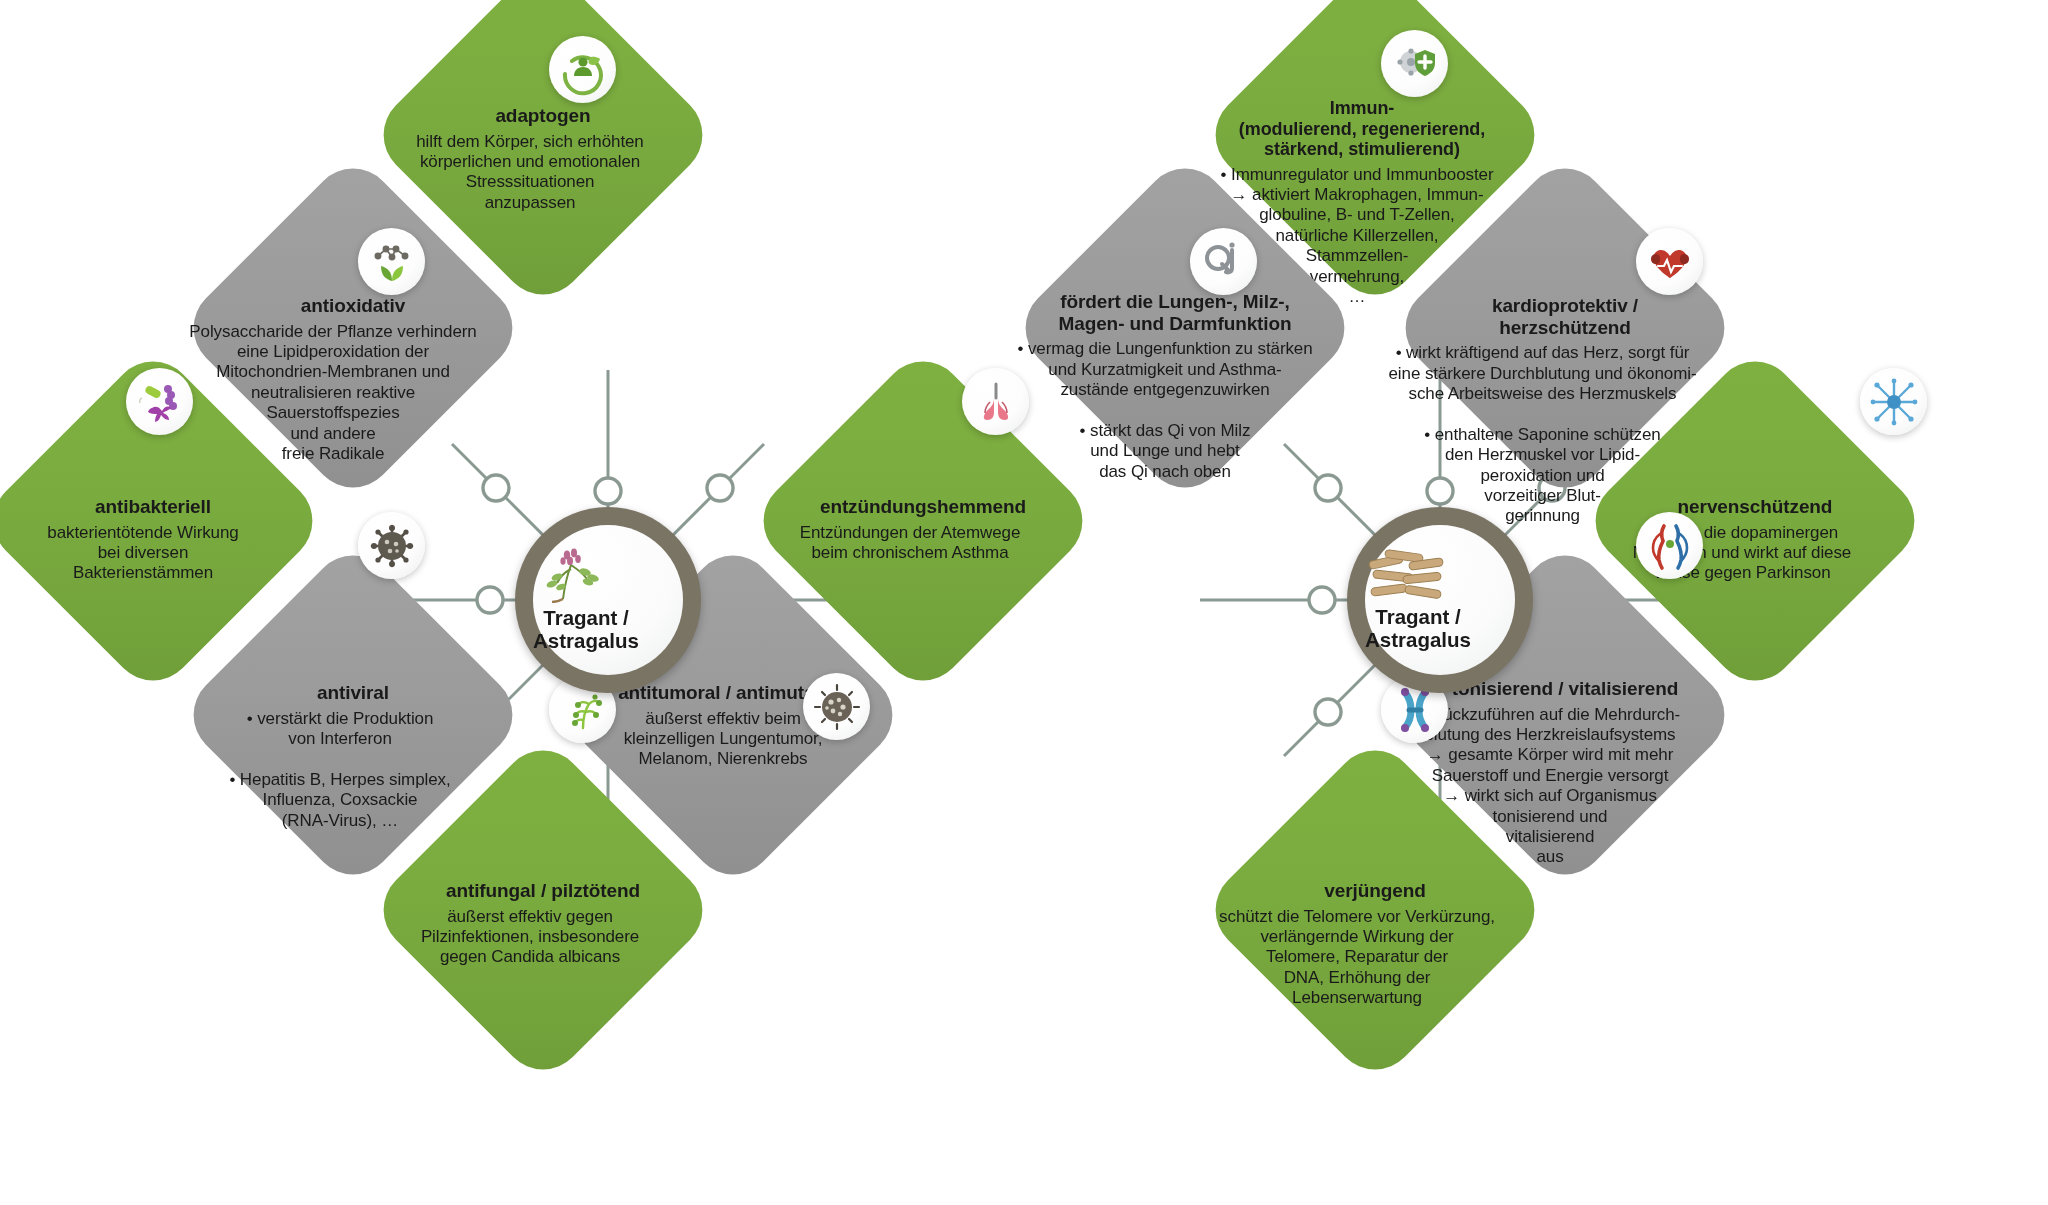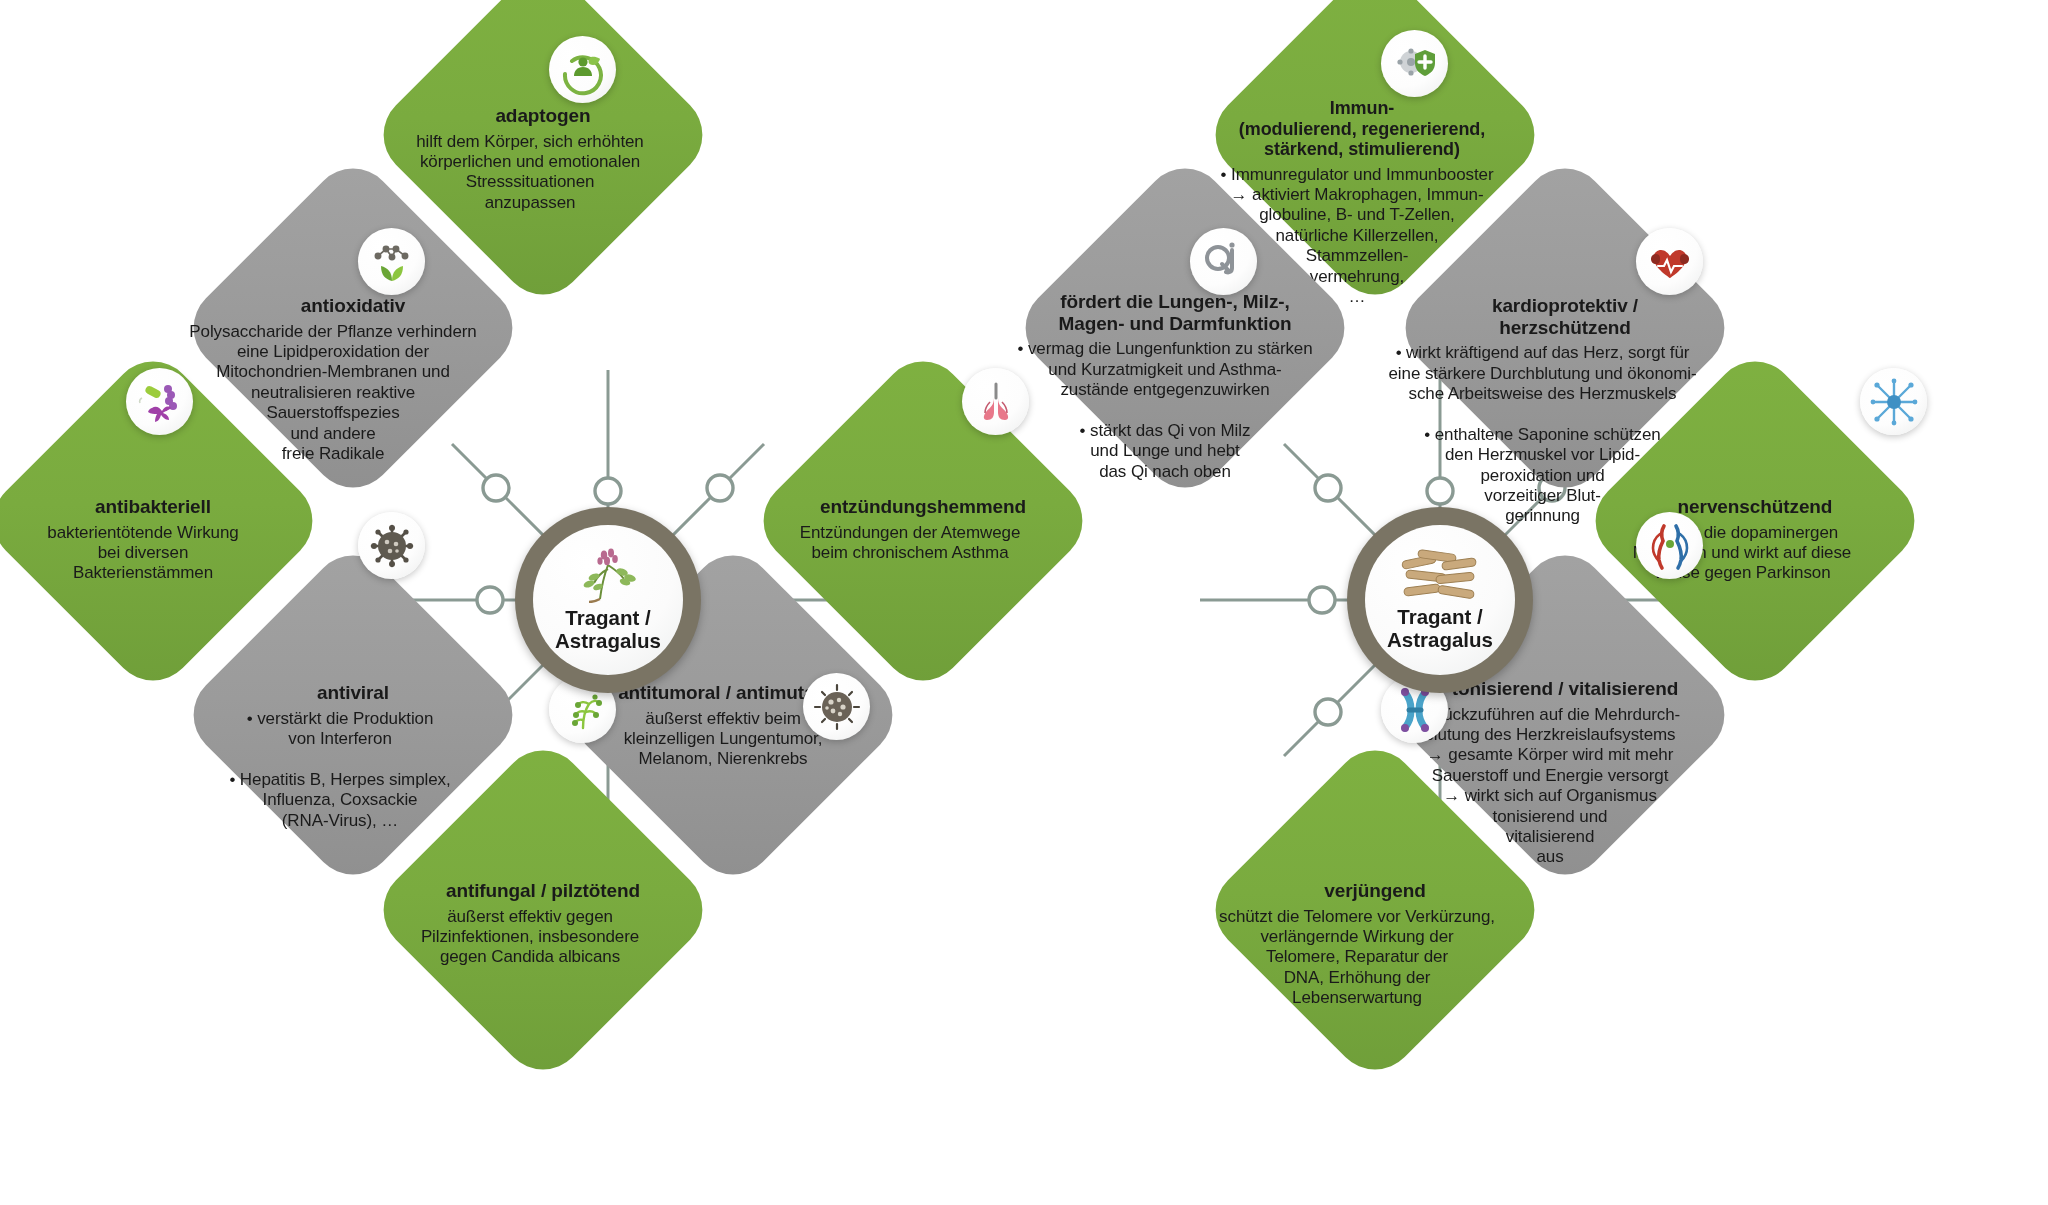--- a/index.html
+++ b/index.html
@@ -71,21 +71,21 @@
     border-radius: 50%;
     background: #7a7464;
     box-shadow: 0 3px 9px rgba(0,0,0,0.25);
     z-index: 9;
     display: flex; align-items: center; justify-content: center;
   }
   .hub .hub-face {
     width: 150px; height: 150px; border-radius: 50%;
     background: radial-gradient(circle at 36% 26%, #ffffff 0%, #fbfbfb 60%, #eceeee 100%);
     display: flex; flex-direction: column;
-    align-items: center; justify-content: center;
+    align-items: flex-start; justify-content: center;
     gap: 2px;
   }
   .hub .hub-label {
     font-size: 20.5px; font-weight: bold; line-height: 1.12;
     text-align: center; color: #1a1a1a; margin-top: 2px;
   }
 </style>
 </head>
 <body>
 

